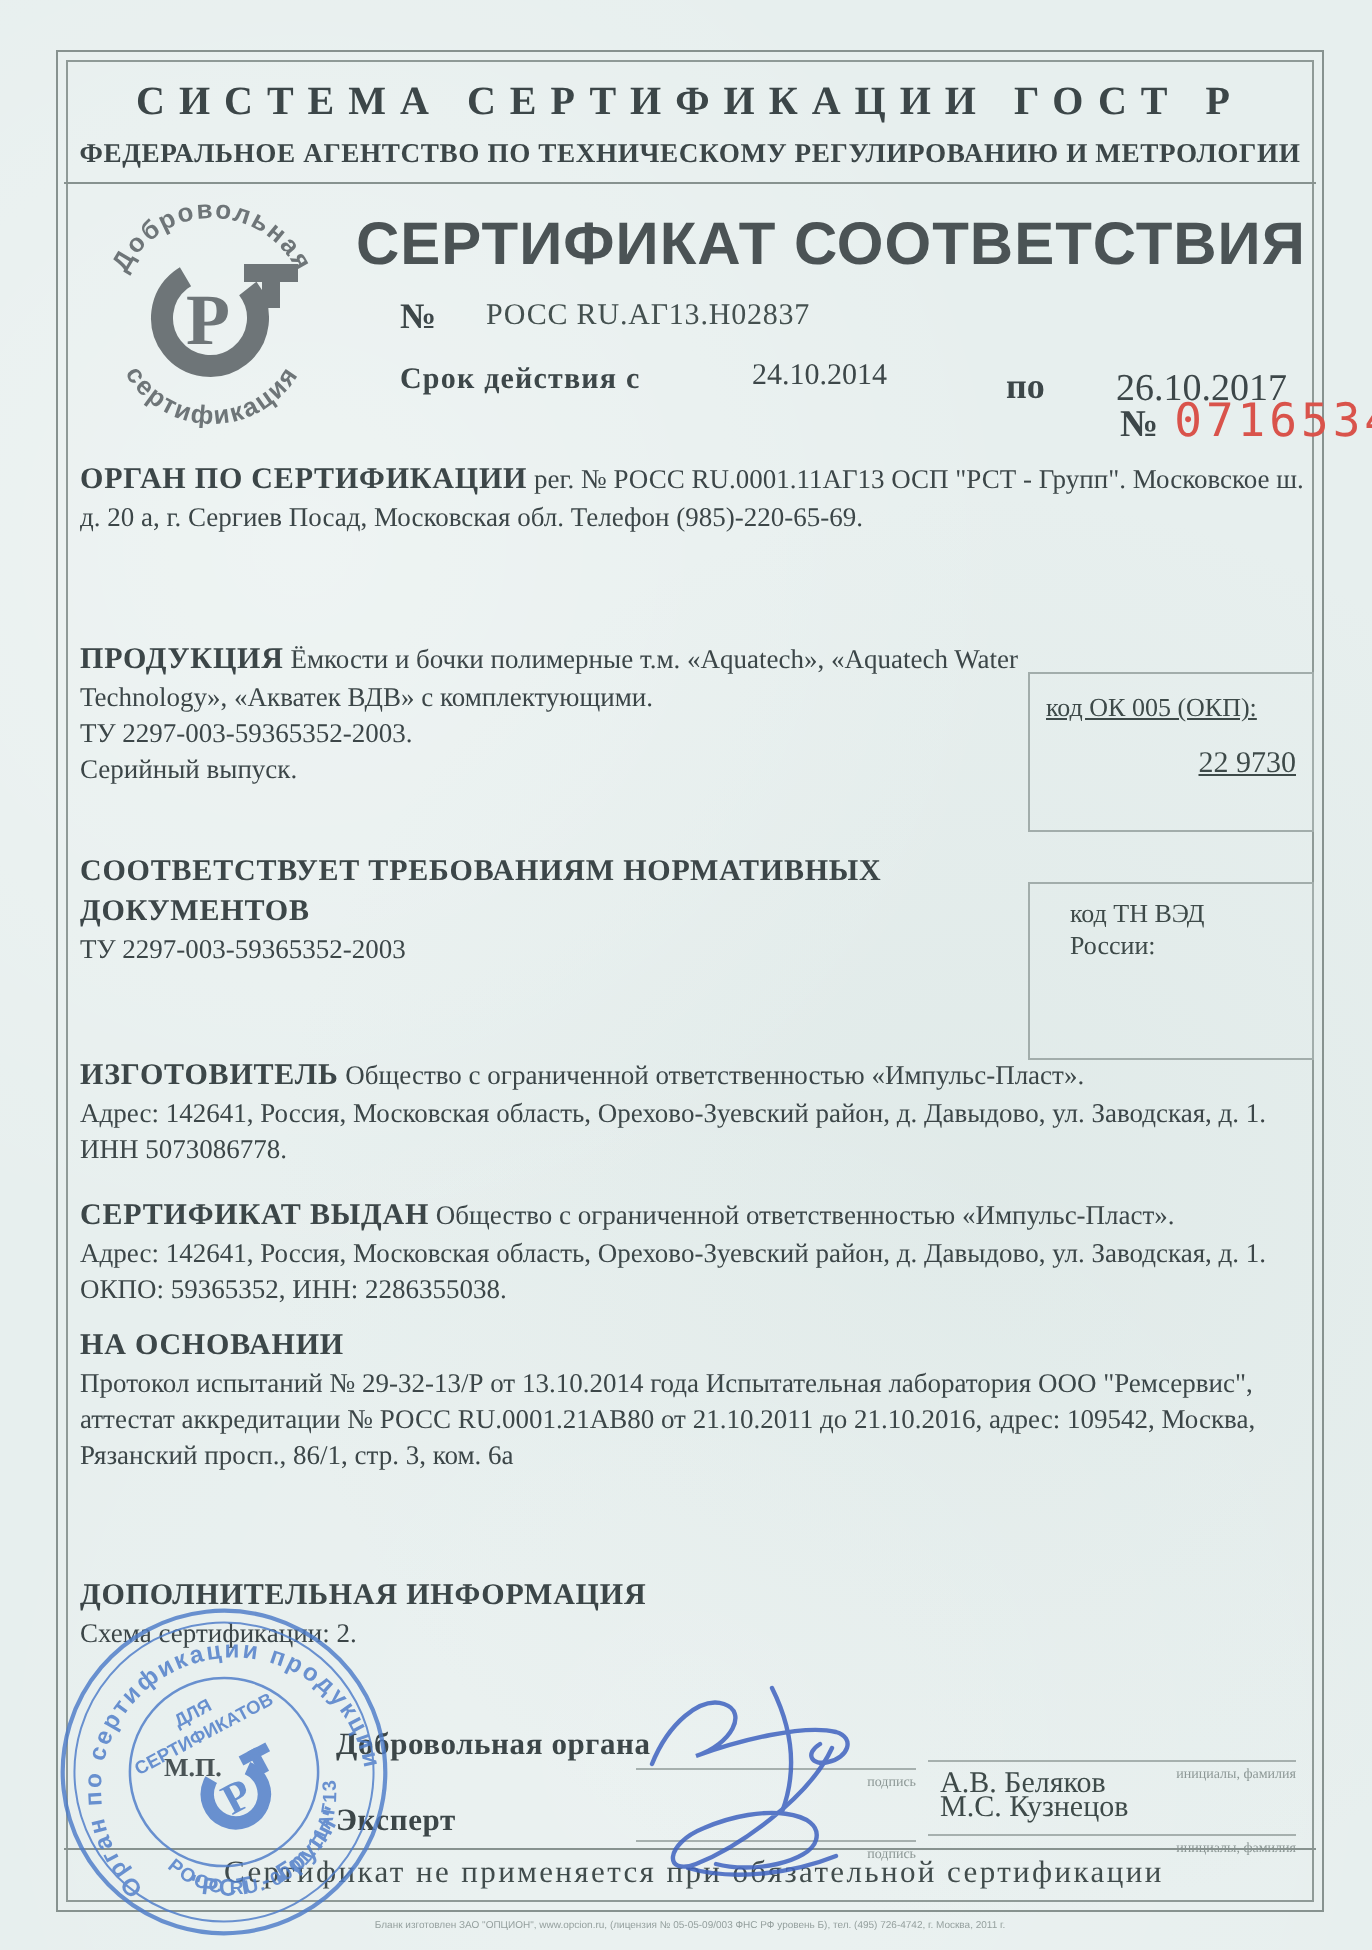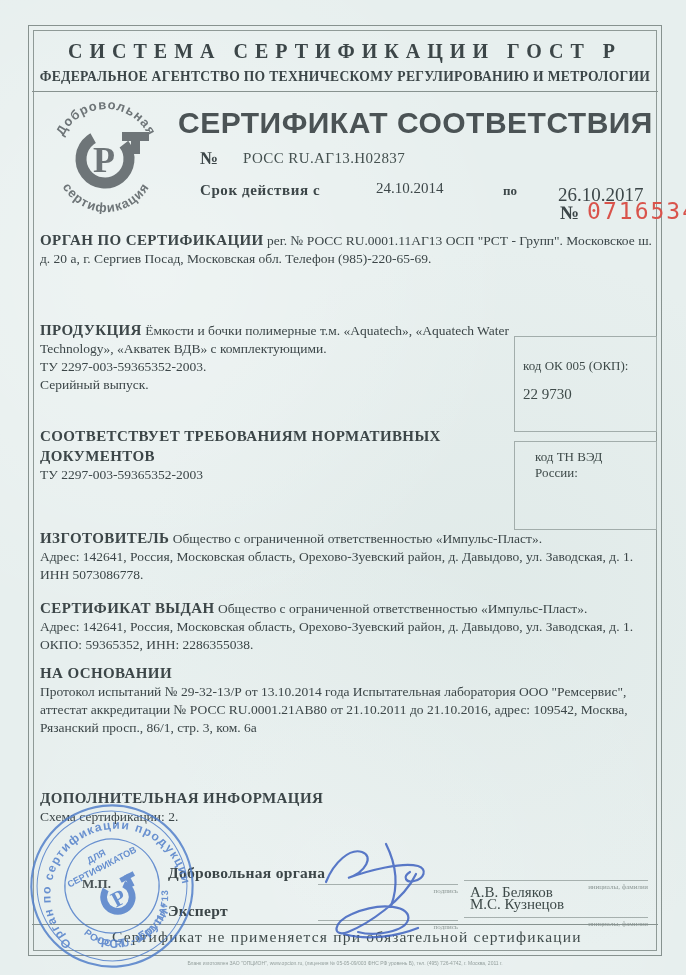--- a/index.html
+++ b/index.html
@@ -25,39 +25,39 @@
           font-size:20px; letter-spacing:7px; color:#3c4648; }
   .hdr2 { left:28px; top:69px; width:634px; text-align:center; font-weight:bold;
           font-size:13.6px; letter-spacing:.3px; color:#3c4648; }
   .hdr-rule { left:32px; top:91px; width:626px; height:0; border-top:1px solid #87928f; }
   .doc-title { left:178px; top:106px; font-family:"Liberation Sans", sans-serif;
           font-weight:bold; font-size:30px; letter-spacing:.5px; color:#4b5355; }
   .num-label { left:200px; top:148px; font-weight:bold; font-size:18px; }
   .num-value { left:243px; top:150px; font-size:15px; color:#44504f; letter-spacing:.4px; }
   .validity-label { left:200px; top:182px; font-weight:bold; font-size:15px; letter-spacing:.6px; }
   .date-from { left:376px; top:180px; font-size:15px; }
-  .po-label { left:503px; top:183px; font-weight:bold; font-size:13px; }
+  .po-label { left:503px; top:183px; font-weight:bold; font-size:18px; }
   .date-to { left:558px; top:184px; font-size:19px; }
   .serial { left:560px; top:198px; }
   .serial .no { font-weight:bold; font-size:19px; color:#3d4749; margin-right:8px; }
   .serial .digits { font-family:"DejaVu Sans Mono", monospace; font-size:23px;
           color:#d9534b; letter-spacing:2px; }
   .section { font-size:13.5px; line-height:1.34; color:#3c4648; }
   .section b.sec-label { font-size:15px; letter-spacing:.4px; }
   .sec-organ   { left:40px;  top:230px; width:616px; }
   .sec-product { left:40px;  top:320px; width:474px; }
   .sec-conform { left:40px;  top:426px; width:474px; }
   .sec-maker   { left:40px;  top:528px; width:618px; }
   .sec-issued  { left:40px;  top:598px; width:618px; }
   .sec-basis   { left:40px;  top:663px; width:618px; }
   .sec-add     { left:40px;  top:788px; width:618px; }
   .code-box { border:1px solid #a2adab; font-size:13px; color:#3e4a49; }
-  .box-okp   { left:514px; top:336px; width:143px; height:96px; padding:21px 8px; }
+  .box-okp   { left:514px; top:336px; width:143px; height:80px; padding:9px 8px;text-decoration:underline; }
   .box-tnved { left:514px; top:441px; width:143px; height:89px; padding:7px 20px; }
-  .code-box .code-value { display:block; text-align:left; margin-top:12px; font-size:15px; }
+  .code-box .code-value { display:block; text-align:right; margin-top:12px; font-size:15px; }
   .mp { left:82px; top:876px; font-size:13px; font-weight:bold; color:#4a5456; }
   .sig-row-label { font-weight:bold; font-size:15.5px; color:#3c4648; letter-spacing:.3px; }
   .lbl-head   { left:168px; top:864px; }
   .lbl-expert { left:168px; top:902px; }
   .sig-line { border-bottom:1px solid #a6b0ae; height:0; }
   .line-sign1 { left:318px; top:884px; width:140px; }
   .line-sign2 { left:318px; top:920px; width:140px; }
   .line-name1 { left:464px; top:880px; width:184px; }
   .line-name2 { left:464px; top:917px; width:184px; }
   .caption { font-size:7px; color:#8d9896; text-align:right; }

